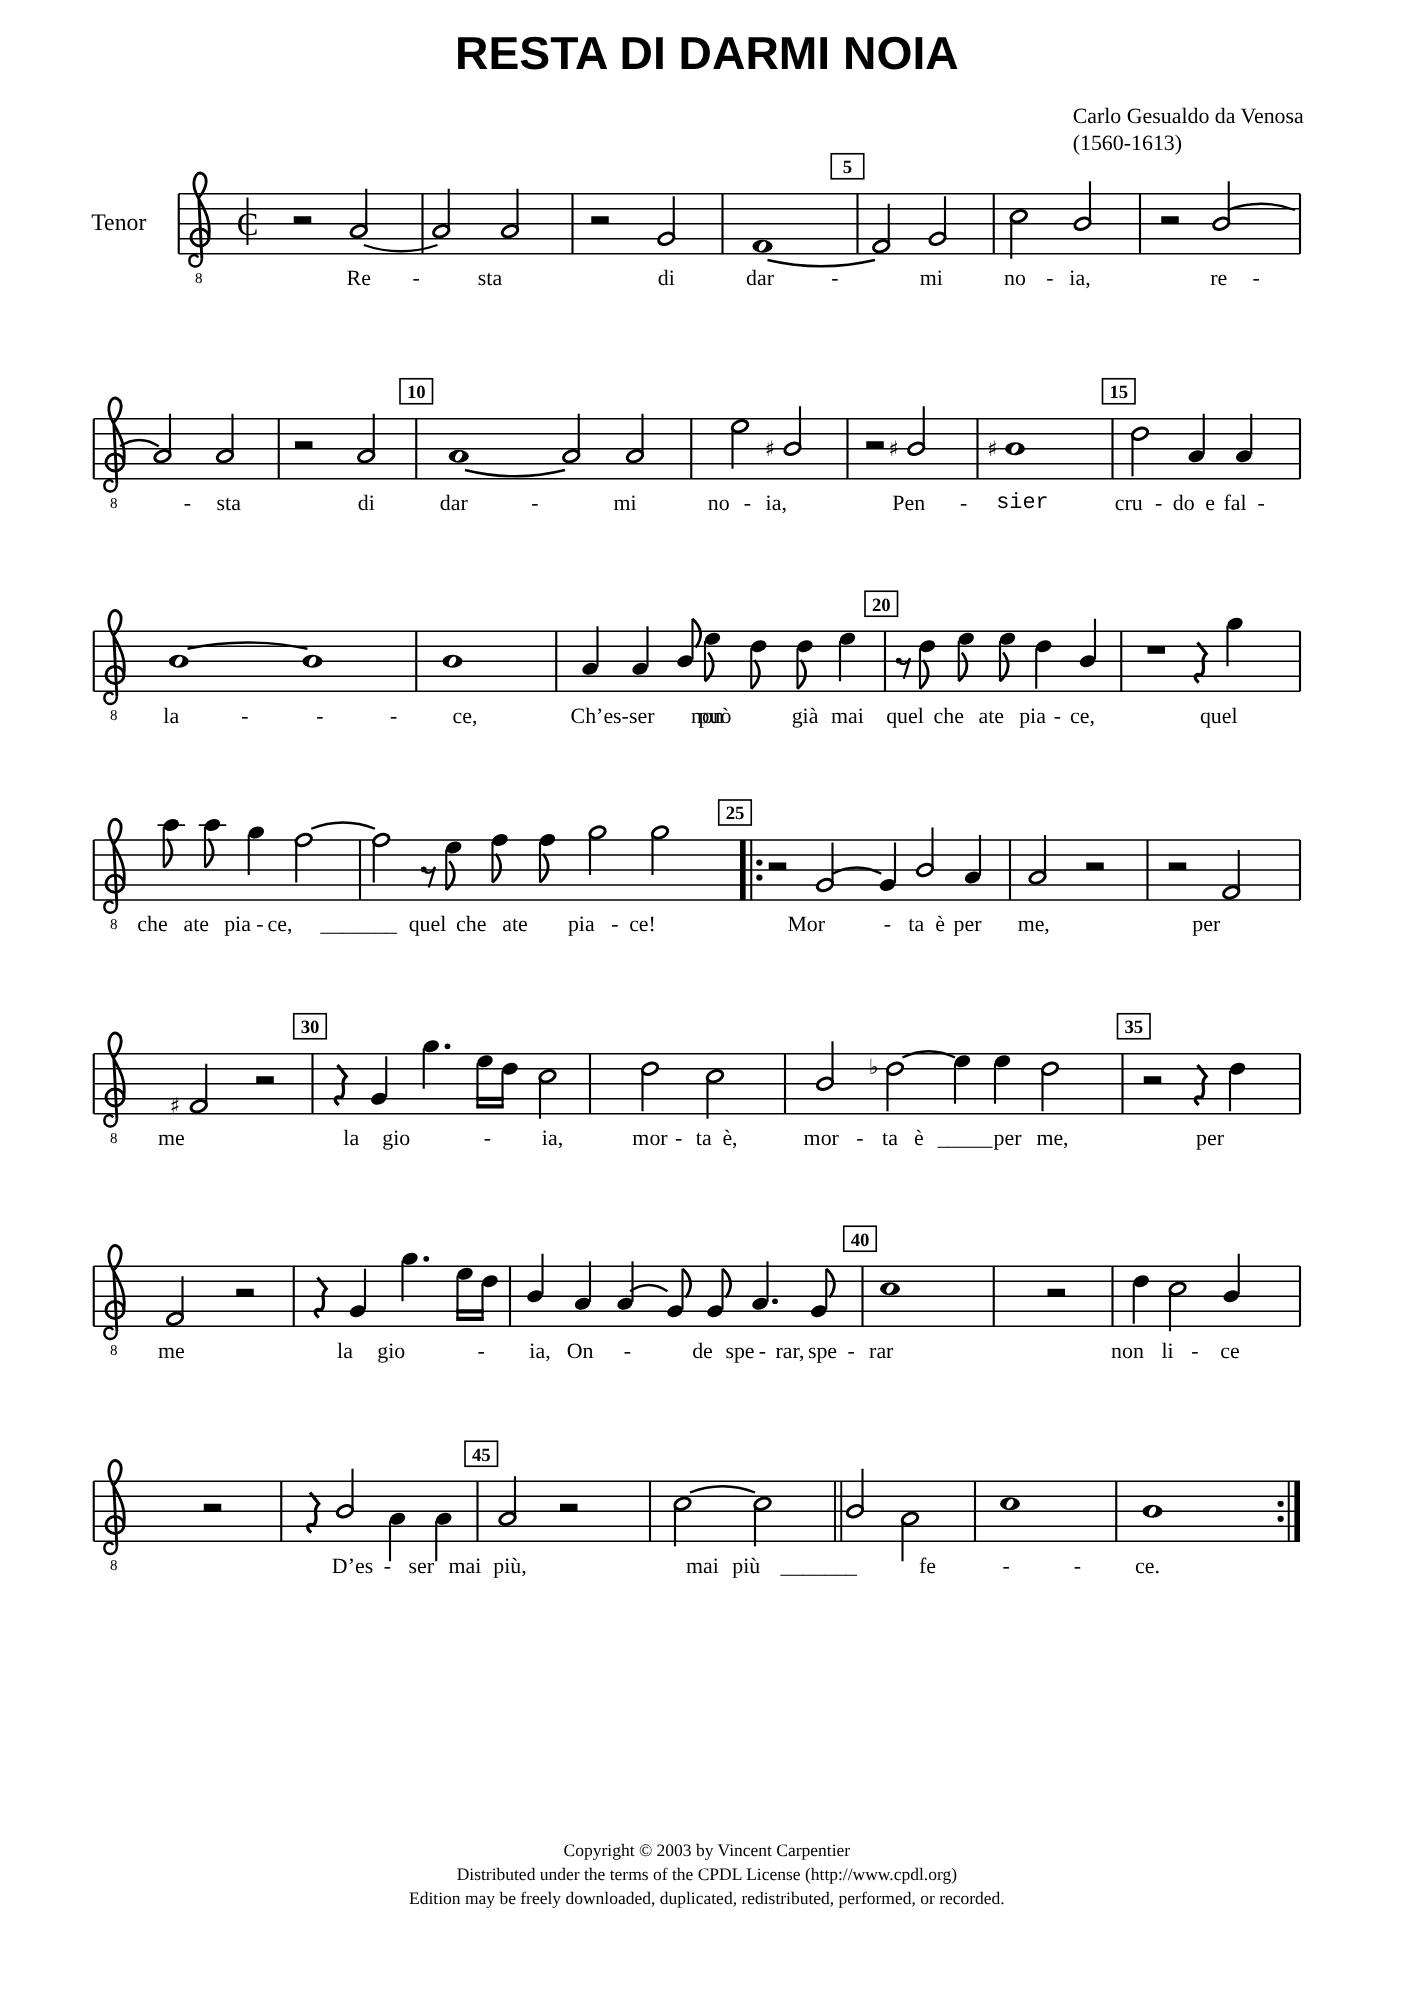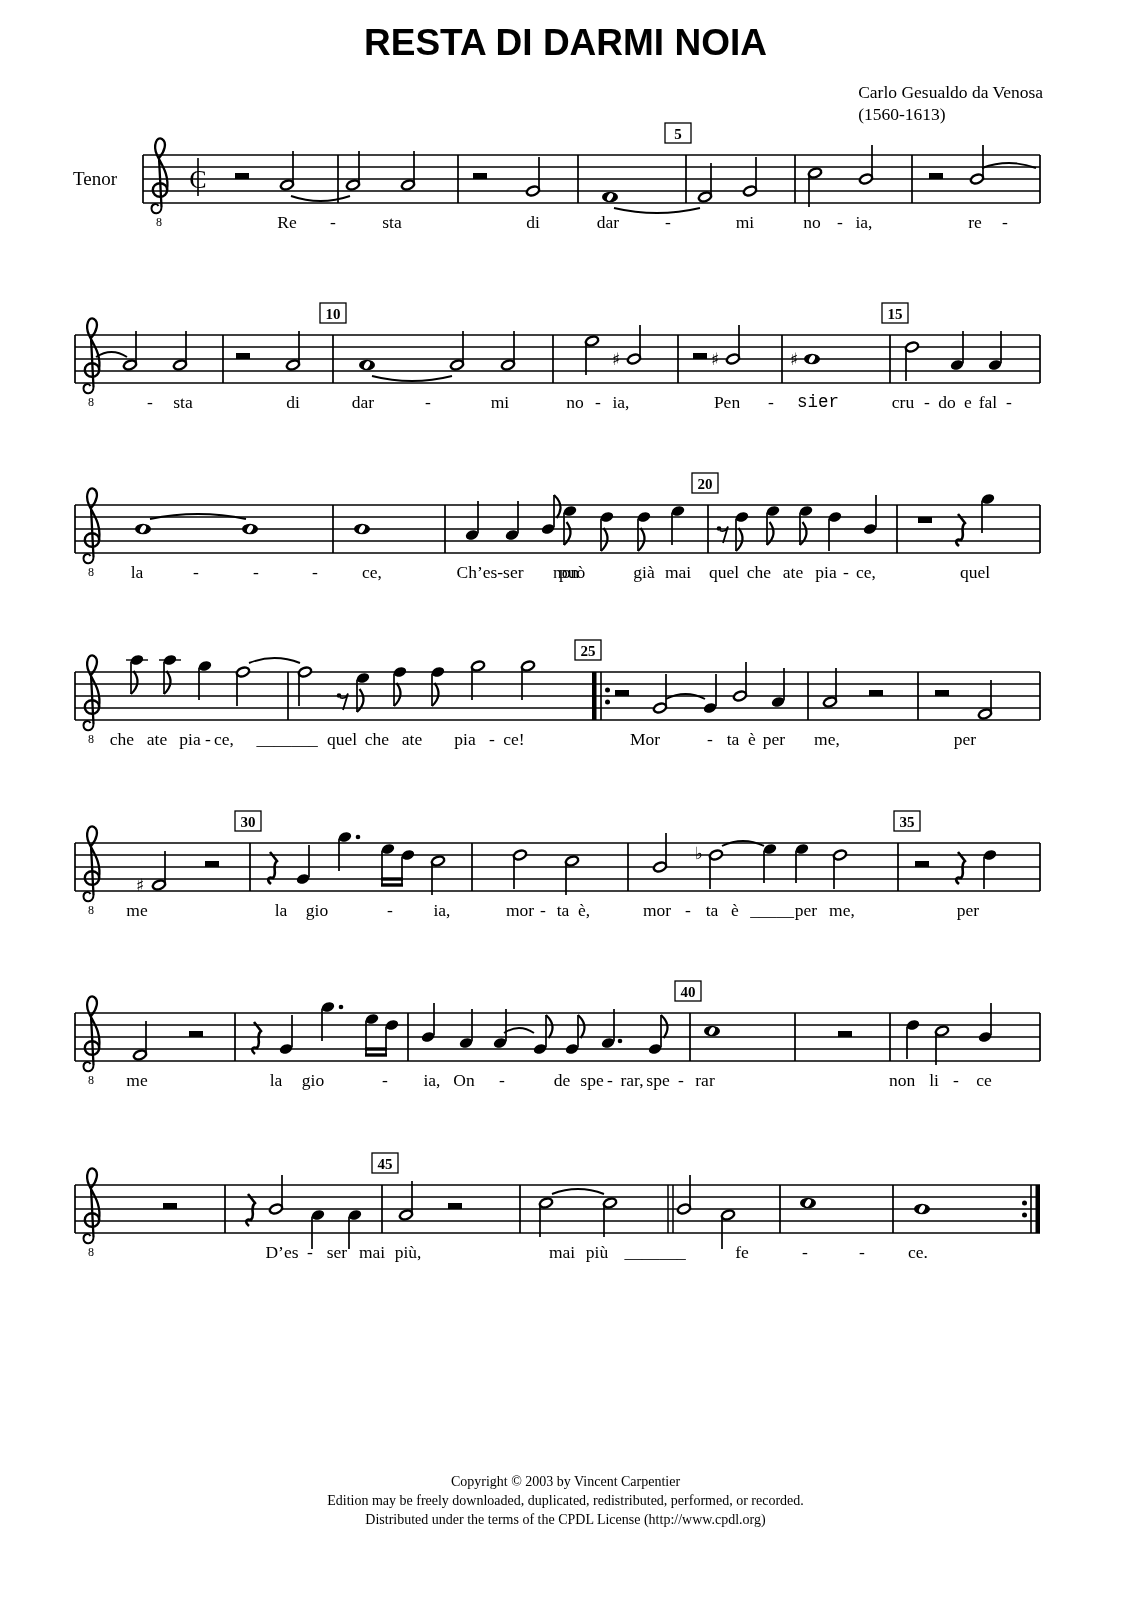--- a/index.html
+++ b/index.html
@@ -575,16 +575,16 @@
       <span class="lyr" style="left: 597px; top: 1242px;">più</span>
       <span class="lyr" style="left: 655px; top: 1242px;">_______</span>
       <span class="lyr" style="left: 742px; top: 1242px;">fe</span>
       <span class="lyr" style="left: 805px; top: 1242px;">-</span>
       <span class="lyr" style="left: 862px; top: 1242px;">-</span>
       <span class="lyr" style="left: 918px; top: 1242px;">ce.</span>
     </div>
 
   <div class="footer">
     <div>Copyright © 2003 by Vincent Carpentier</div>
+    <div>Distributed under the terms of the CPDL License (http://www.cpdl.org)</div>
     <div>Edition may be freely downloaded, duplicated, redistributed, performed, or recorded.</div>
-    <div>Distributed under the terms of the CPDL License (http://www.cpdl.org)</div>
   </div>
 </div>
 
 </body></html>

